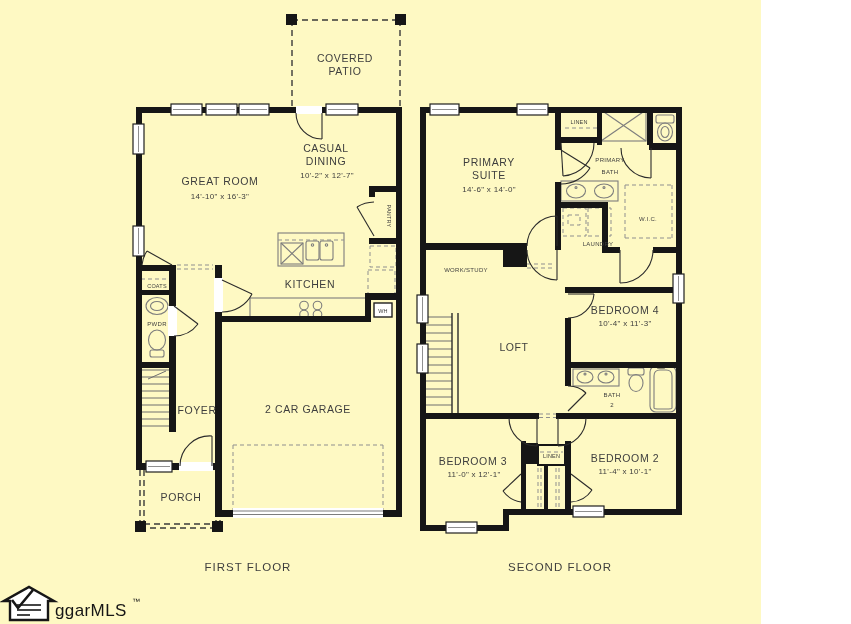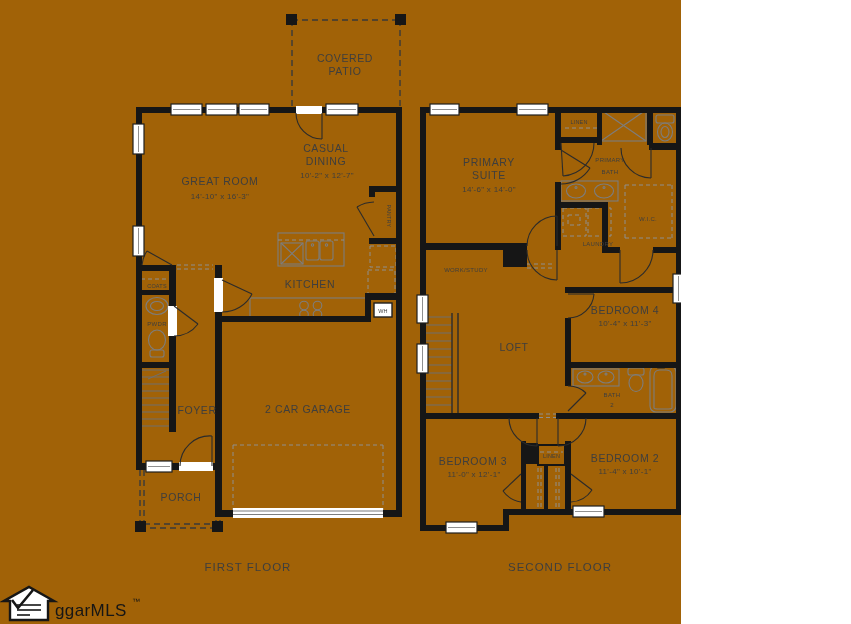--- a/index.html
+++ b/index.html
@@ -1,16 +1,16 @@
 <!DOCTYPE html>
 <html><head>
 <meta charset="utf-8">
 <style>
   html,body{margin:0;padding:0;background:#ffffff;}
-  .stage{width:681px;height:624px;background:#a16207;position:relative;overflow:hidden;
+  .stage{width:761px;height:624px;background:#fef9c3;position:relative;overflow:hidden;
          font-family:"Liberation Sans", sans-serif;}
   svg{display:block;}
   text{font-family:"Liberation Sans", sans-serif;fill:#3e3e3e;letter-spacing:.6px;}
   .room{font-size:10.5px;}
   .dim{font-size:8px;letter-spacing:.3px;}
   .small{font-size:6px;letter-spacing:.3px;}
   .tiny{font-size:5.5px;letter-spacing:.2px;}
   .caption{font-size:11.5px;letter-spacing:1px;}
   .wall{fill:#161616;}
   .fx{stroke:#7d7d7d;fill:none;stroke-width:1.1;}

